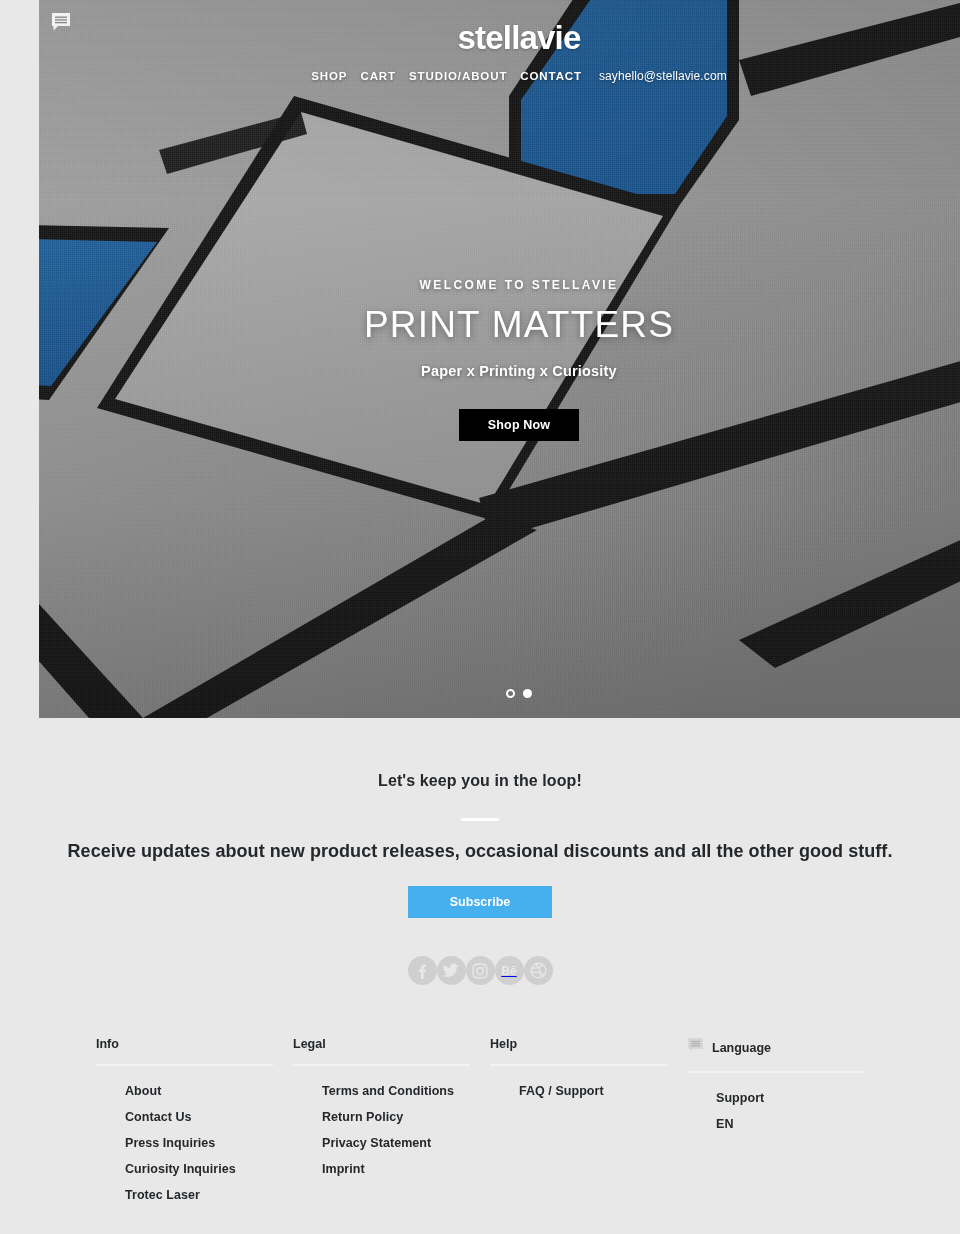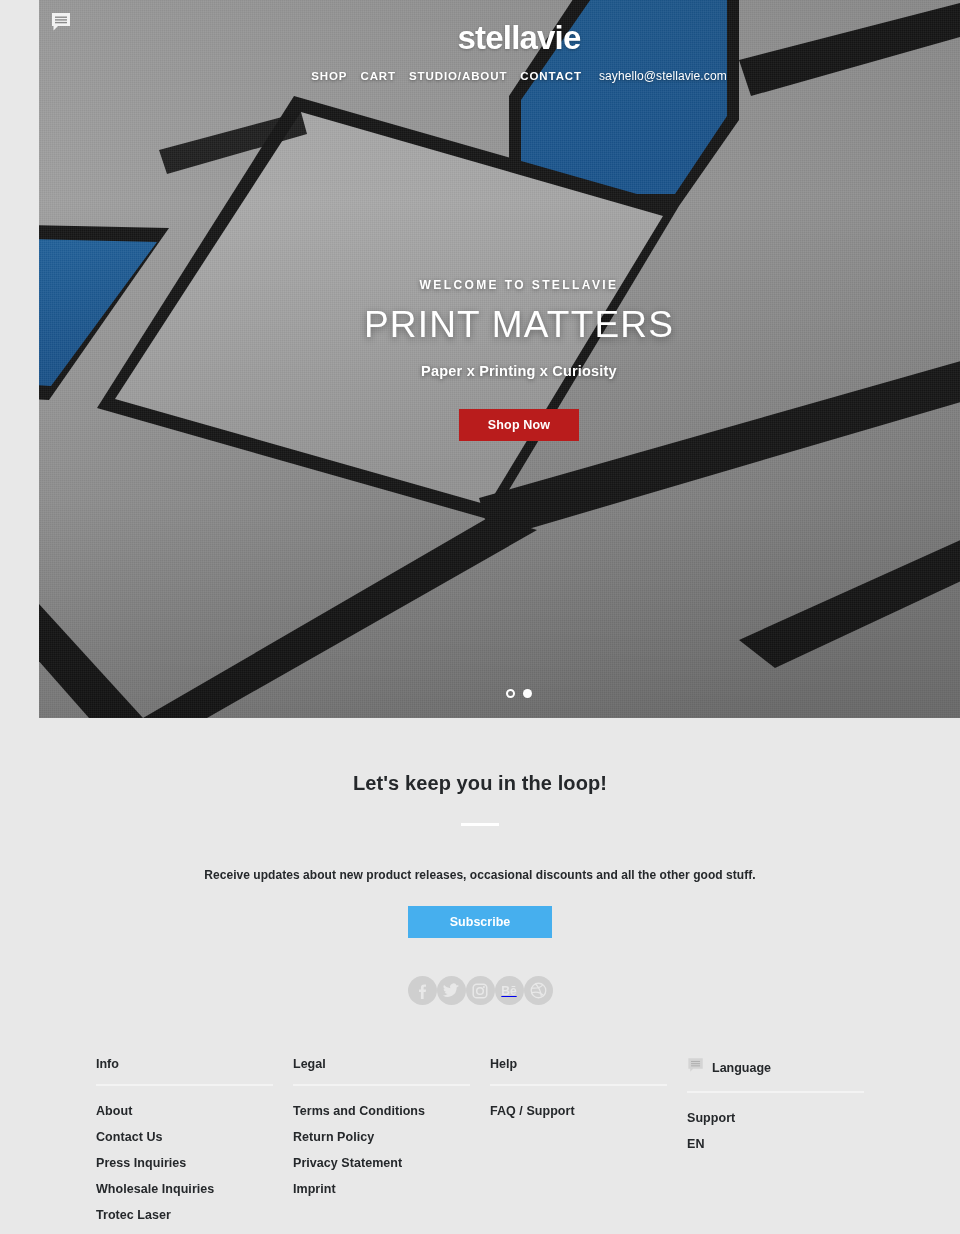--- a/index.html
+++ b/index.html
@@ -85,21 +85,21 @@
     text-shadow:0 2px 7px rgba(0,0,0,.38);
   }
   .subhead {
     margin-top:18px;
     color:#fff; font-size:14.5px; font-weight:600;
     letter-spacing:.2px;
     text-shadow:0 1px 4px rgba(0,0,0,.45);
   }
   .cta {
     display:inline-block; margin-top:30px;
-    background:#b91c1c; color:#fff;
+    background:#000000; color:#fff;
     font-size:12.5px; font-weight:700;
     padding:9px 29px; border:none; cursor:pointer;
     letter-spacing:.15px;
     font-family:"Liberation Sans", sans-serif;
   }
 
   .dots {
     position:absolute; left:0; right:0; bottom:20px;
     z-index:30; display:flex; justify-content:center; gap:8px;
   }
@@ -107,30 +107,30 @@
   .dot.ring { border:2px solid #fff; background:transparent; }
   .dot.solid { background:#fff; }
 
   
   .newsletter {
     background:#e8e8e8;
     text-align:center;
     padding:54px 0 0;
   }
   .nl-title {
-    font-size:20px; font-weight:700; color:#25282b;
+    font-size:16px; font-weight:700; color:#25282b;
     letter-spacing:.1px;
   }
   .rule {
     width:38px; height:3px; background:#fff;
     margin:28px auto 0; border:0;
   }
   .nl-text {
-    margin-top:42px;
-    font-size:12px; font-weight:700; color:#25282b;
+    margin-top:20px;
+    font-size:18px; font-weight:700; color:#25282b;
     letter-spacing:.05px;
   }
   .subscribe {
     display:inline-block; margin-top:24px;
     background:#46afee; color:#fff;
     font-size:12.5px; font-weight:700;
     padding:9px 42px; border:none; cursor:pointer;
     font-family:"Liberation Sans", sans-serif;
   }
 
@@ -159,21 +159,21 @@
     width:768px; margin:0 auto;
     display:grid; grid-template-columns:repeat(4, 1fr);
     column-gap:20px;
   }
   .fcol-head {
     display:flex; align-items:center; gap:7px;
     font-size:12.5px; font-weight:700; color:#25282b;
     padding-bottom:13px;
     border-bottom:2px solid #f3f3f3;
   }
-  .fcol ul { list-style:none; margin-top:15px; }
+  .fcol ul { list-style:none; margin-top:15px;margin-left:29px; }
   .fcol li { margin-bottom:8px; }
   .fcol a {
     text-decoration:none; color:#25282b;
     font-size:12.5px; font-weight:700;
     letter-spacing:.05px;
   }
   .lang-icon { display:block; }
 
   .copy { text-align:center; padding:46px 0 0; }
 </style>
@@ -303,21 +303,21 @@
   <div class="fcols">
 
     <div class="fcol">
       <div class="fcol-head">
         <span>Info</span>
       </div>
       <ul>
         <li><a href="#">About</a></li>
         <li><a href="#">Contact Us</a></li>
         <li><a href="#">Press Inquiries</a></li>
-        <li><a href="#">Wholesale Inquiries</a></li>
+        <li><a href="#">Curiosity Inquiries</a></li>
         <li><a href="#">Trotec Laser</a></li>
       </ul>
     </div>
 
     <div class="fcol">
       <div class="fcol-head">
         <span>Legal</span>
       </div>
       <ul>
         <li><a href="#">Terms and Conditions</a></li>

